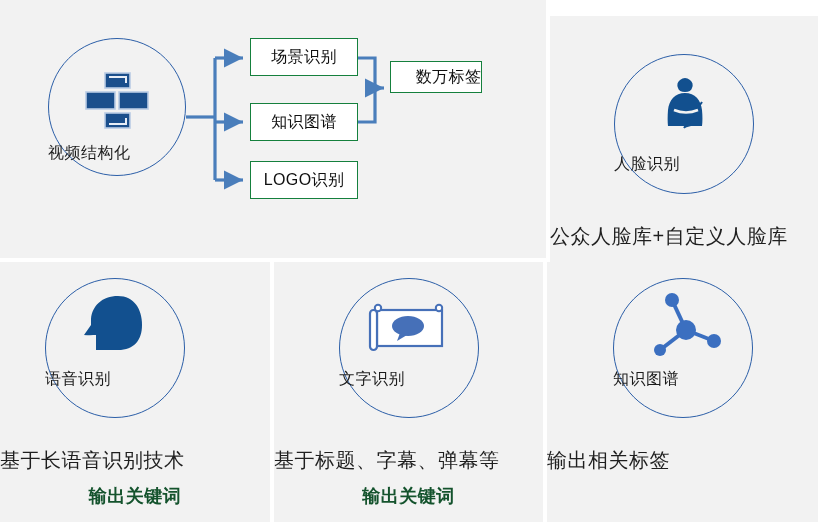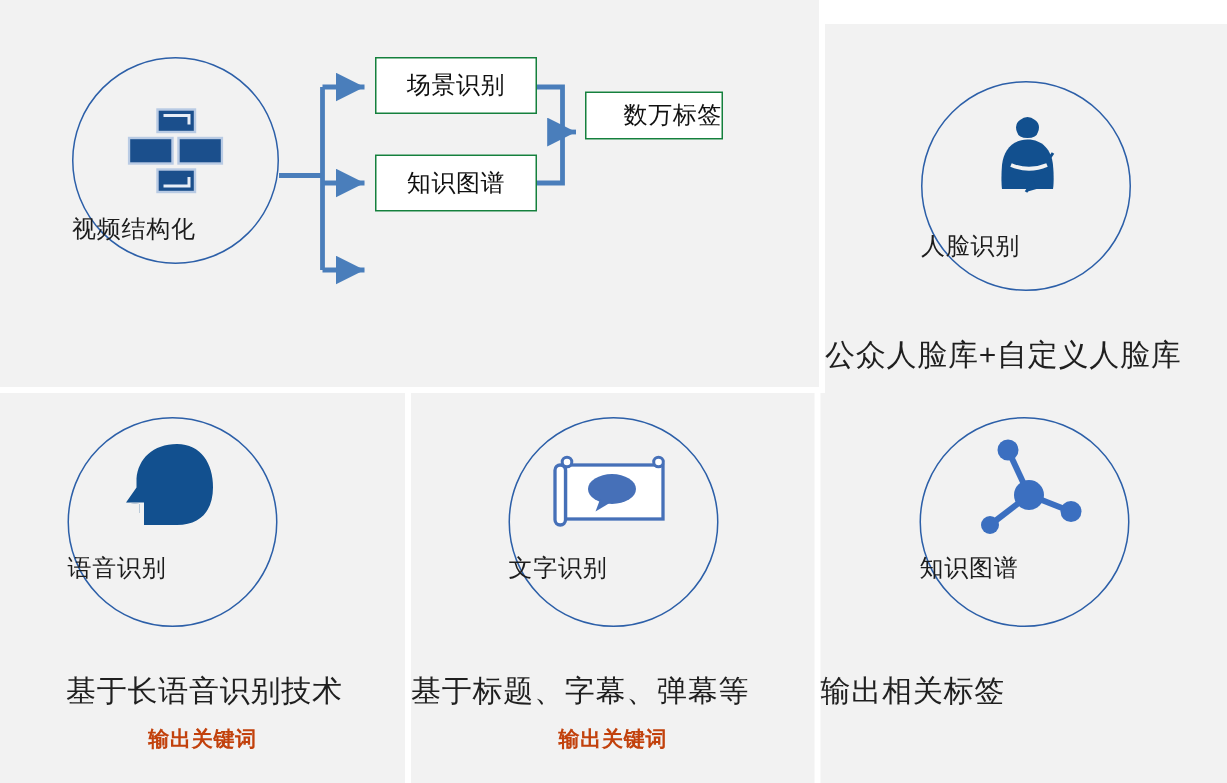--- a/index.html
+++ b/index.html
@@ -53,22 +53,22 @@
     text-align: left;
     color: #1f1f1f;
     font-size: 20px;
     letter-spacing: 0.5px;
     white-space: nowrap;
   }
   .caption-sub {
     position: absolute;
     width: 100%;
     text-align: center;
-    color: #c2410c;
-    font-size: 14px;
+    color: #14532d;
+    font-size: 18px;
     font-weight: bold;
     letter-spacing: 0.5px;
     white-space: nowrap;
   }
 
   
   .flow-box {
     position: absolute;
     background: #ffffff;
     border: 1px solid #15803d;
@@ -136,20 +136,23 @@
     </span>
 
     <span class="circle-label" style="left:48px; top:143px; width:138px;">视频结构化</span>
 
     <div class="flow-box" id="box-scene">
       <span>场景识别</span>
     </div>
     <div class="flow-box" id="box-image">
       <span>知识图谱</span>
     </div>
+    <div class="flow-box" id="box-logo">
+      <span>LOGO识别</span>
+    </div>
     <div class="flow-box" id="box-tags">
       <span>数万标签</span>
     </div>
   </div>
 
   <div class="panel" id="panel-face">
     <div class="circle" style="left:64px; top:38px; width:140px; height:140px;"></div>
 
     <span class="icon-holder" style="left:108px; top:60px; width:54px; height:60px;">
       <svg width="54" height="60" viewBox="0 0 54 60">
@@ -172,21 +175,21 @@
     <span class="icon-holder" style="left:82px; top:33px; width:66px; height:60px;">
       <svg width="66" height="60" viewBox="0 0 66 60">
         <path d="M36,1 C20,1 10,11 9,24 L9,30 L2,40 L11,41 L11,47 L14,47 L14,55 L36,55
                  C52,55 60,45 60,30 C60,14 52,1 36,1 Z" fill="#12508f"></path>
         <path d="M2,40 L14,40 L14,47 L11,47 L11,41 Z" fill="#f2f2f2"></path>
       </svg>
     </span>
 
     <span class="circle-label" style="left:45px; top:107px; width:140px;">语音识别</span>
 
-    <span class="caption-main" style="left:0; top:185px;padding-left:44px;">基于长语音识别技术</span>
+    <span class="caption-main" style="left:0; top:185px;">基于长语音识别技术</span>
     <span class="caption-sub" style="left:0; top:222px;">输出关键词</span>
   </div>
 
   <div class="panel" id="panel-text">
     <div class="circle" style="left:65px; top:16px; width:140px; height:140px;"></div>
 
     <span class="icon-holder" style="left:90px; top:40px; width:90px; height:54px;">
       <svg width="90" height="54" viewBox="0 0 90 54">
         <rect x="13" y="8" width="65" height="36" fill="#ffffff" stroke="#4670b8" stroke-width="2.2"></rect>
         <rect x="6" y="8" width="7" height="40" rx="3.5" fill="#ffffff" stroke="#4670b8" stroke-width="2.2"></rect>

